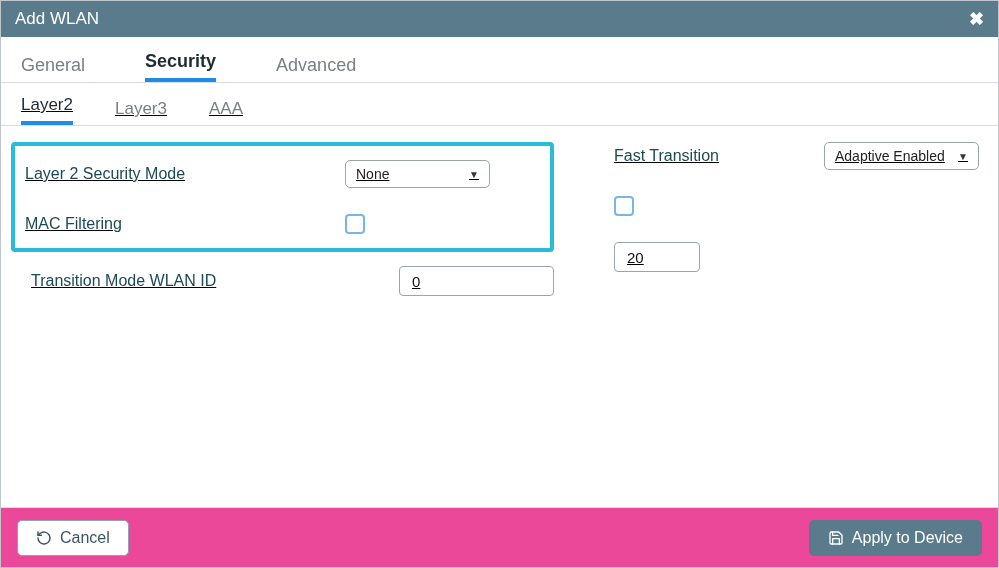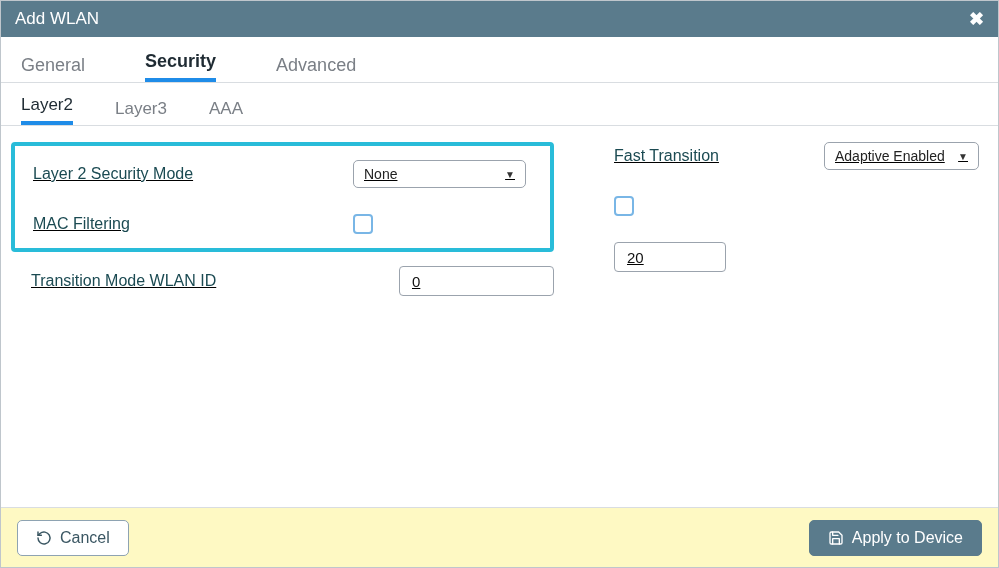--- a/index.html
+++ b/index.html
@@ -47,20 +47,21 @@
     font-weight: 600;
     border-bottom: 4px solid #1f8ce8;
   }
   .tabs-secondary {
     display: flex;
     align-items: flex-end;
     gap: 42px;
     padding: 12px 20px 0 20px;
     border-bottom: 1px solid #d9dde1;
     font-size: 17px;
+    text-decoration: underline;
   }
   .tab-secondary {
     color: #7a7f86;
     padding-bottom: 6px;
     cursor: pointer;
   }
   .tab-secondary.active {
     color: #1f2b33;
     font-weight: 500;
     border-bottom: 4px solid #1f8ce8;
@@ -70,41 +71,41 @@
     padding: 16px 20px 0 20px;
     gap: 60px;
   }
   .left-col, .right-col {
     flex: 1;
     text-decoration: underline;
   }
   .highlight-box {
     border: 4px solid #29bcd9;
     border-radius: 4px;
-    padding: 14px 10px 14px 8px;
+    padding: 14px 10px 14px 0;
     margin-left: -10px;
     margin-bottom: 14px;
   }
   .form-row {
     display: flex;
     align-items: center;
     margin-bottom: 26px;
   }
   .form-row:last-child { margin-bottom: 0; align-items: center; }
   .highlight-box .form-row { margin-bottom: 26px; }
   .highlight-box .form-row:last-child { margin-bottom: 0; }
   .form-label {
     width: 330px;
     padding-left: 10px;
     font-size: 16px;
     color: #1b4a52;
   }
   .right-col .form-label { width: 210px; padding-left: 0; }
   .select-box {
-    width: 173px;
+    width: 145px;
     height: 28px;
     border: 1px solid #9ba3ad;
     border-radius: 5px;
     background: #fff;
     display: flex;
     align-items: center;
     justify-content: space-between;
     padding: 0 10px;
     font-size: 14px;
     color: #222;
@@ -117,36 +118,36 @@
   }
   .input-box {
     width: 155px;
     height: 30px;
     border: 1px solid #9ba3ad;
     border-radius: 4px;
     padding: 0 12px;
     font-size: 15px;
     color: #111;
   }
-  .input-box.short { width: 112px; text-align: left; }
+  .input-box.short { width: 86px; text-align: left; }
   .checkbox {
     width: 20px;
     height: 20px;
     border: 2px solid #79b6e6;
     border-radius: 4px;
     background: #fff;
     cursor: pointer;
   }
   .footer {
     position: absolute;
     left: 1px;
     right: 1px;
     bottom: 1px;
     height: 60px;
-    background: #fef9c3;
+    background: #ec4899;
     border-top: 1px solid #d9dde1;
     display: flex;
     align-items: center;
     justify-content: space-between;
     padding: 0 16px;
   }
   .btn {
     height: 36px;
     border-radius: 5px;
     display: inline-flex;

